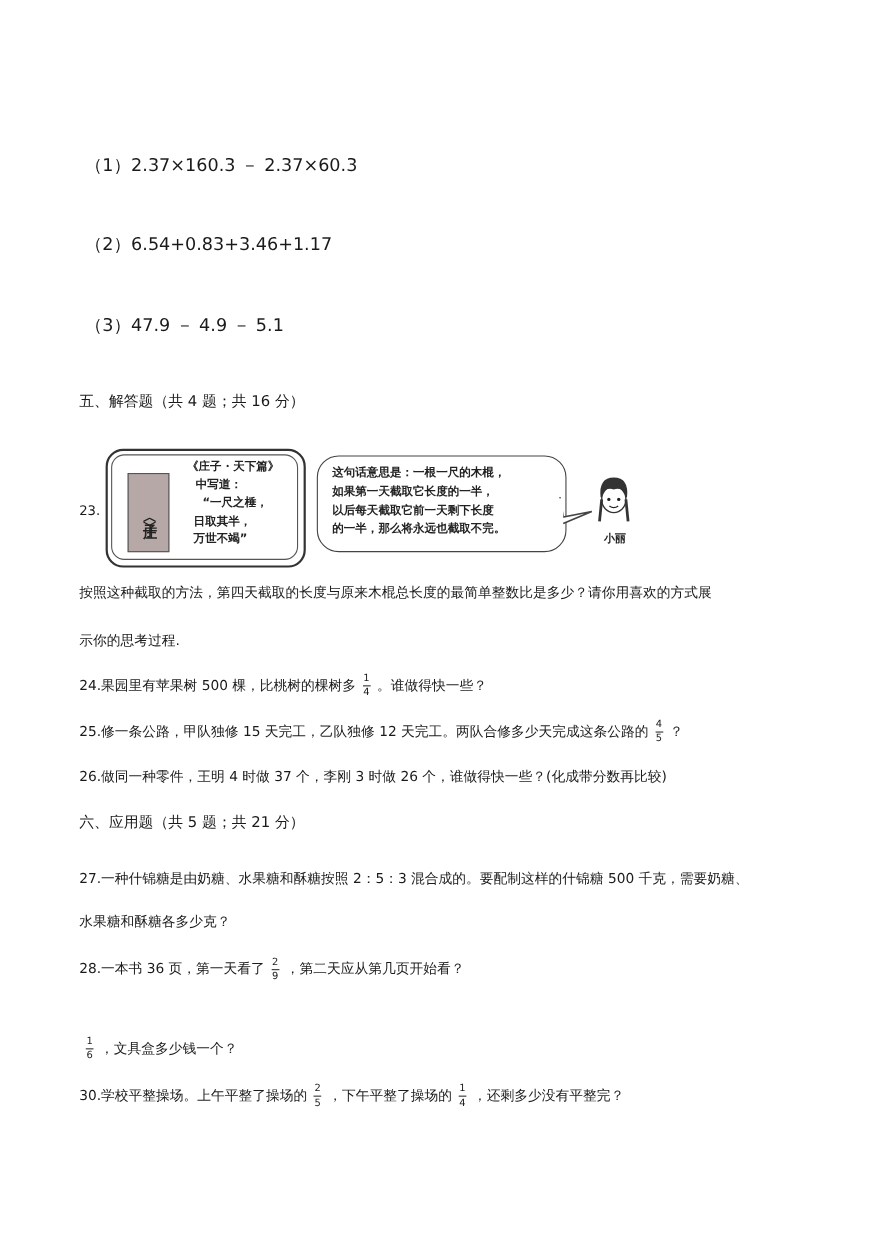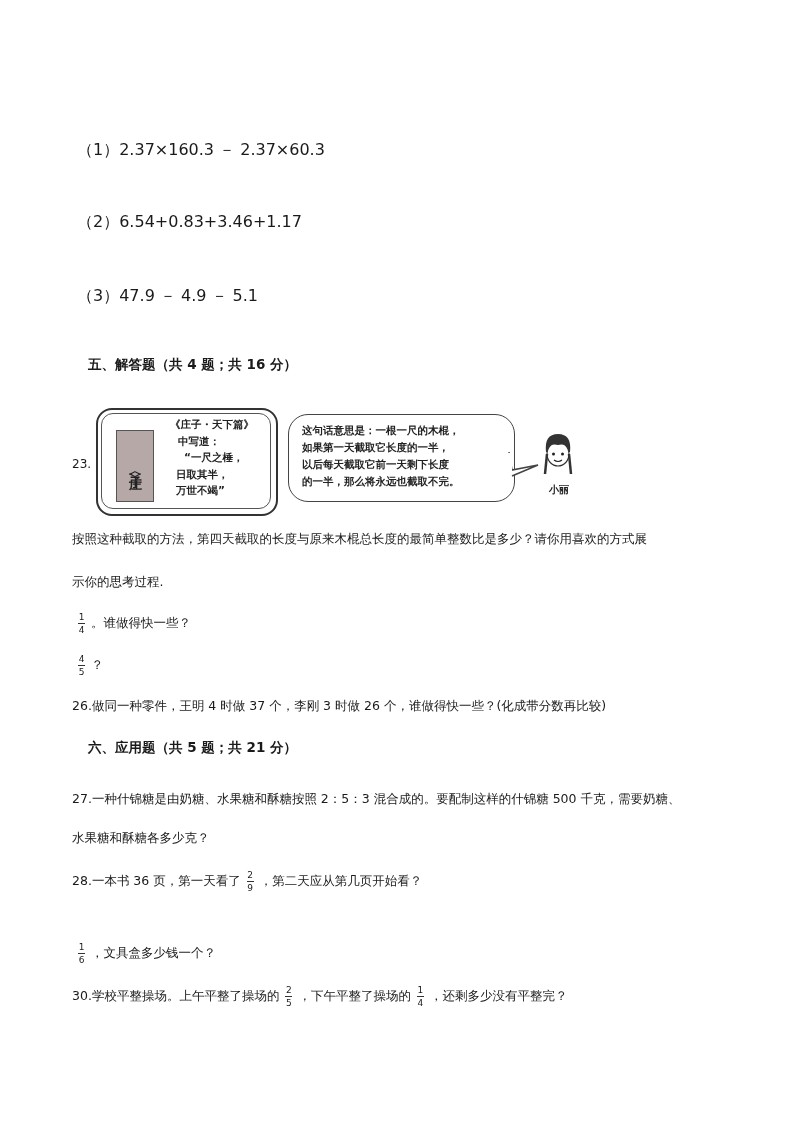--- a/index.html
+++ b/index.html
@@ -1,20 +1,20 @@
 <!DOCTYPE html>
 <html><head>
   <meta charset="utf-8">
   <style>
     html, body { margin: 0; padding: 0; background: #ffffff; }
     body { width: 793px; height: 1122px; position: relative; overflow: hidden;
            font-family: "DejaVu Sans", "Liberation Sans", sans-serif; color: #1a1a1a; }
     .abs { position: absolute; white-space: nowrap; }
     .calc { font-size: 16px; left: 77px; }
-    .heading { font-size: 13.5px; font-weight: bold; left: 88px; }
+    .heading { font-size: 13.5px; font-weight: normal; left: 72px; }
     .q { font-size: 12.5px; left: 72px; }
     .frac { display: inline-flex; flex-direction: column; align-items: center; vertical-align: middle;
             font-size: 9px; line-height: 10px; margin: 0 6px; }
     .frac .bar { width: 7px; height: 1px; background: #333; margin: 1px 0; }
 
     .box-outer { position: absolute; left: 96px; top: 408px; width: 178px; height: 104px;
                  border: 2.5px solid #333; border-radius: 16px; }
     .box-inner { position: absolute; left: 101px; top: 413px; width: 168px; height: 94px;
                  border: 1px solid #555; border-radius: 12px; }
     .book { position: absolute; left: 116px; top: 430px; width: 36px; height: 70px;
@@ -76,29 +76,29 @@
   <path d="M16 30 Q20 33 24 30" fill="none" stroke="#222" stroke-width="1.2"></path>
   <path d="M9 24 L7 44" stroke="#333" stroke-width="2.5"></path>
   <path d="M31 24 L33 44" stroke="#333" stroke-width="2.5"></path>
 </svg>
 <div class="girl-name">小丽</div>
 
 <div class="abs q" style="top:531px;">按照这种截取的方法，第四天截取的长度与原来木棍总长度的最简单整数比是多少？请你用喜欢的方式展</div>
 <div class="abs q" style="top:574px;">示你的思考过程.</div>
 
 <div class="abs q" style="top:612px;">
-  <span class="frac">
+  <span>24.果园里有苹果树 500 棵，比桃树的棵树多</span><span class="frac">
       <span>1</span>
       <span class="bar"></span>
       <span>4</span>
     </span><span>。谁做得快一些？</span>
 </div>
 
 <div class="abs q" style="top:654px;">
-  <span class="frac">
+  <span>25.修一条公路，甲队独修 15 天完工，乙队独修 12 天完工。两队合修多少天完成这条公路的</span><span class="frac">
       <span>4</span>
       <span class="bar"></span>
       <span>5</span>
     </span><span>？</span>
 </div>
 
 <div class="abs q" style="top:698px;">26.做同一种零件，王明 4 时做 37 个，李刚 3 时做 26 个，谁做得快一些？(化成带分数再比较)</div>
 
 <div class="abs heading" style="top:739px;">六、应用题（共 5 题；共 21 分）</div>
 

